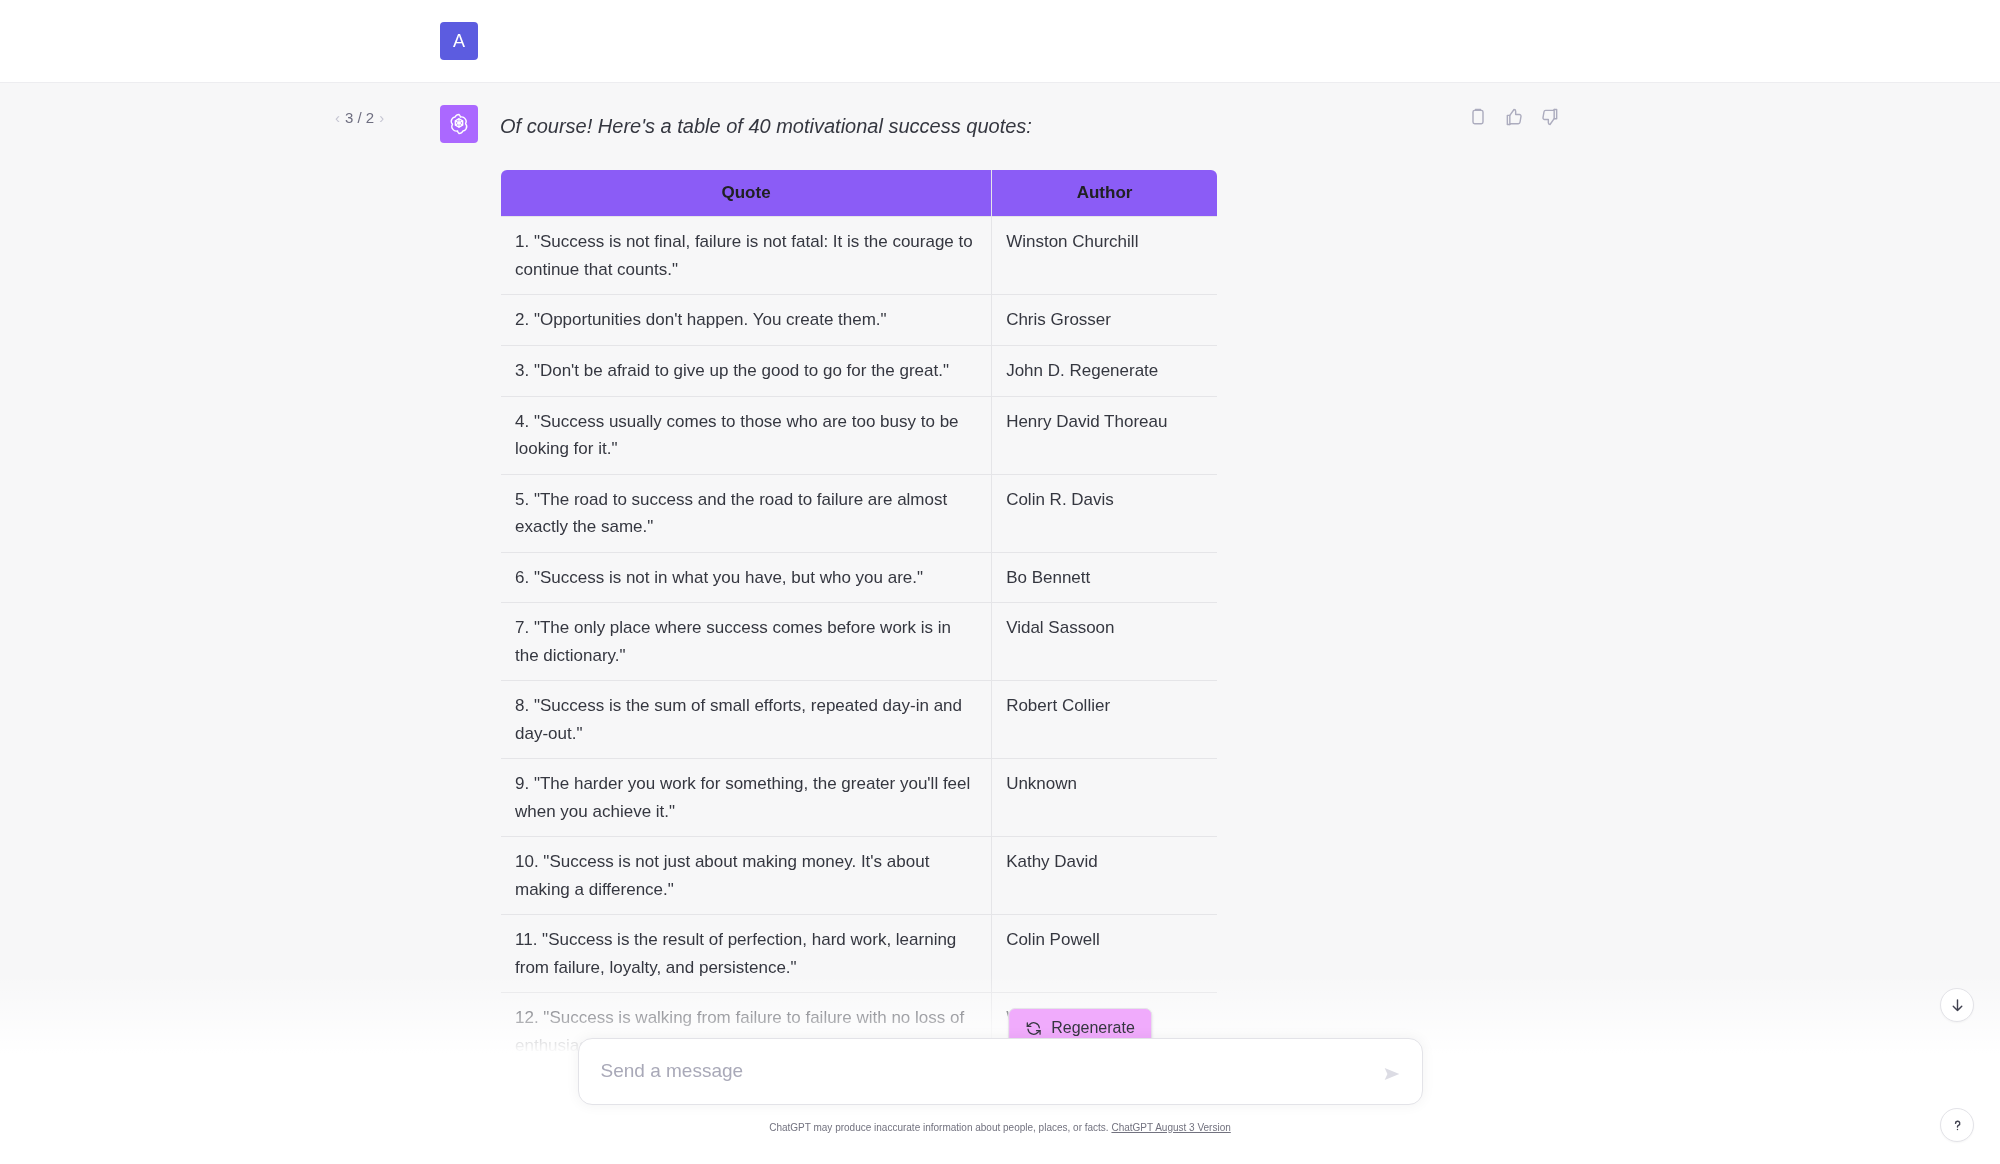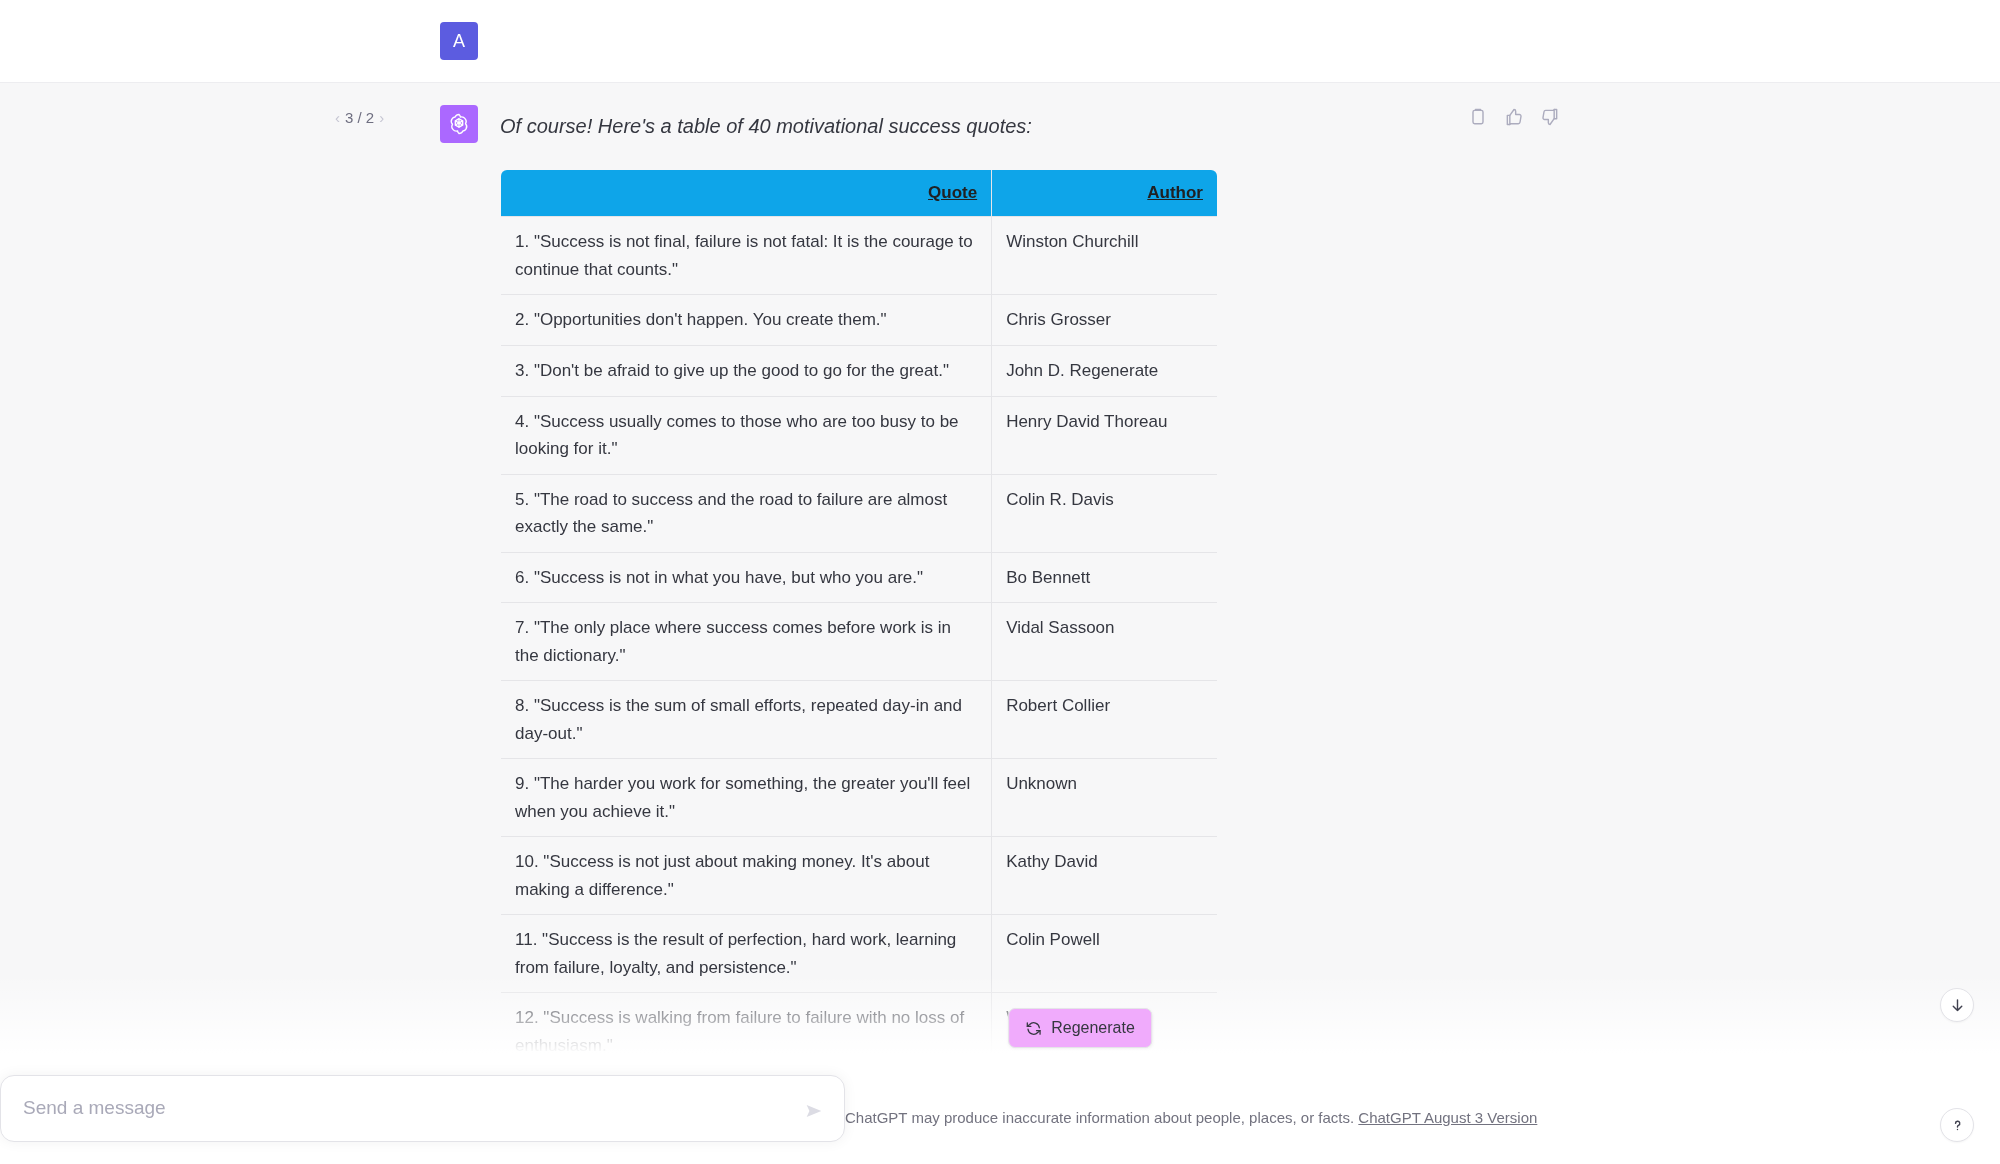--- a/index.html
+++ b/index.html
@@ -71,27 +71,26 @@
     color: #acacbe;
   }
   .actions svg { width: 20px; height: 20px; display: block; cursor: pointer; }
 
   
   .tbl-wrap { margin-top: 27px; max-width: 718px; }
   table { border-collapse: collapse; width: 100%; table-layout: fixed; }
   table, th, td { border: 1px solid #e5e5e8; }
   table { border-radius: 7px; overflow: hidden; }
   th {
-    text-align: right;
+    text-align: center;
     font-size: 17px;
     font-weight: 700;
     color: #202123;
     padding: 13px 14px;
-    background: #0ea5e9;
-    text-decoration: underline;
+    background: #8b5cf6;
   }
   td {
     font-size: 17px;
     line-height: 1.62;
     color: #353740;
     padding: 11px 14px;
     vertical-align: top;
   }
   col.c-quote { width: 68.5%; }
   col.c-author { width: 31.5%; }
@@ -122,22 +121,22 @@
     color: #353740;
     box-shadow: 0 1px 3px rgba(0,0,0,.05);
     cursor: pointer;
     white-space: nowrap;
   }
   .regen svg { width: 17px; height: 17px; flex: 0 0 17px; }
 
   .composer-area {
     position: absolute;
     left: 0; right: 0; bottom: 0;
-    padding-bottom: 22px;
-    display: flex; flex-direction: row; align-items: center;
+    padding-bottom: 31px;
+    display: flex; flex-direction: column; align-items: center;
   }
   .composer {
     position: relative;
     width: 845px;
     background: #ffffff;
     border: 1px solid #e3e3e8;
     border-radius: 14px;
     box-shadow: 0 0 14px rgba(0,0,0,.055);
     padding: 19px 58px 19px 22px;
   }
@@ -150,21 +149,21 @@
     position: absolute;
     right: 16px; bottom: 16px;
     width: 28px; height: 28px;
     display: flex; align-items: center; justify-content: center;
     cursor: pointer;
   }
   .send-btn svg { width: 22px; height: 22px; color: #dcdce4; }
 
   .footer {
     margin-top: 17px;
-    font-size: 15px;
+    font-size: 10px;
     color: #72727f;
     text-align: left;
   }
   .footer a { color: #72727f; text-decoration: underline; }
 
   
   .round-btn {
     position: absolute;
     width: 34px; height: 34px;
     border-radius: 50%;

